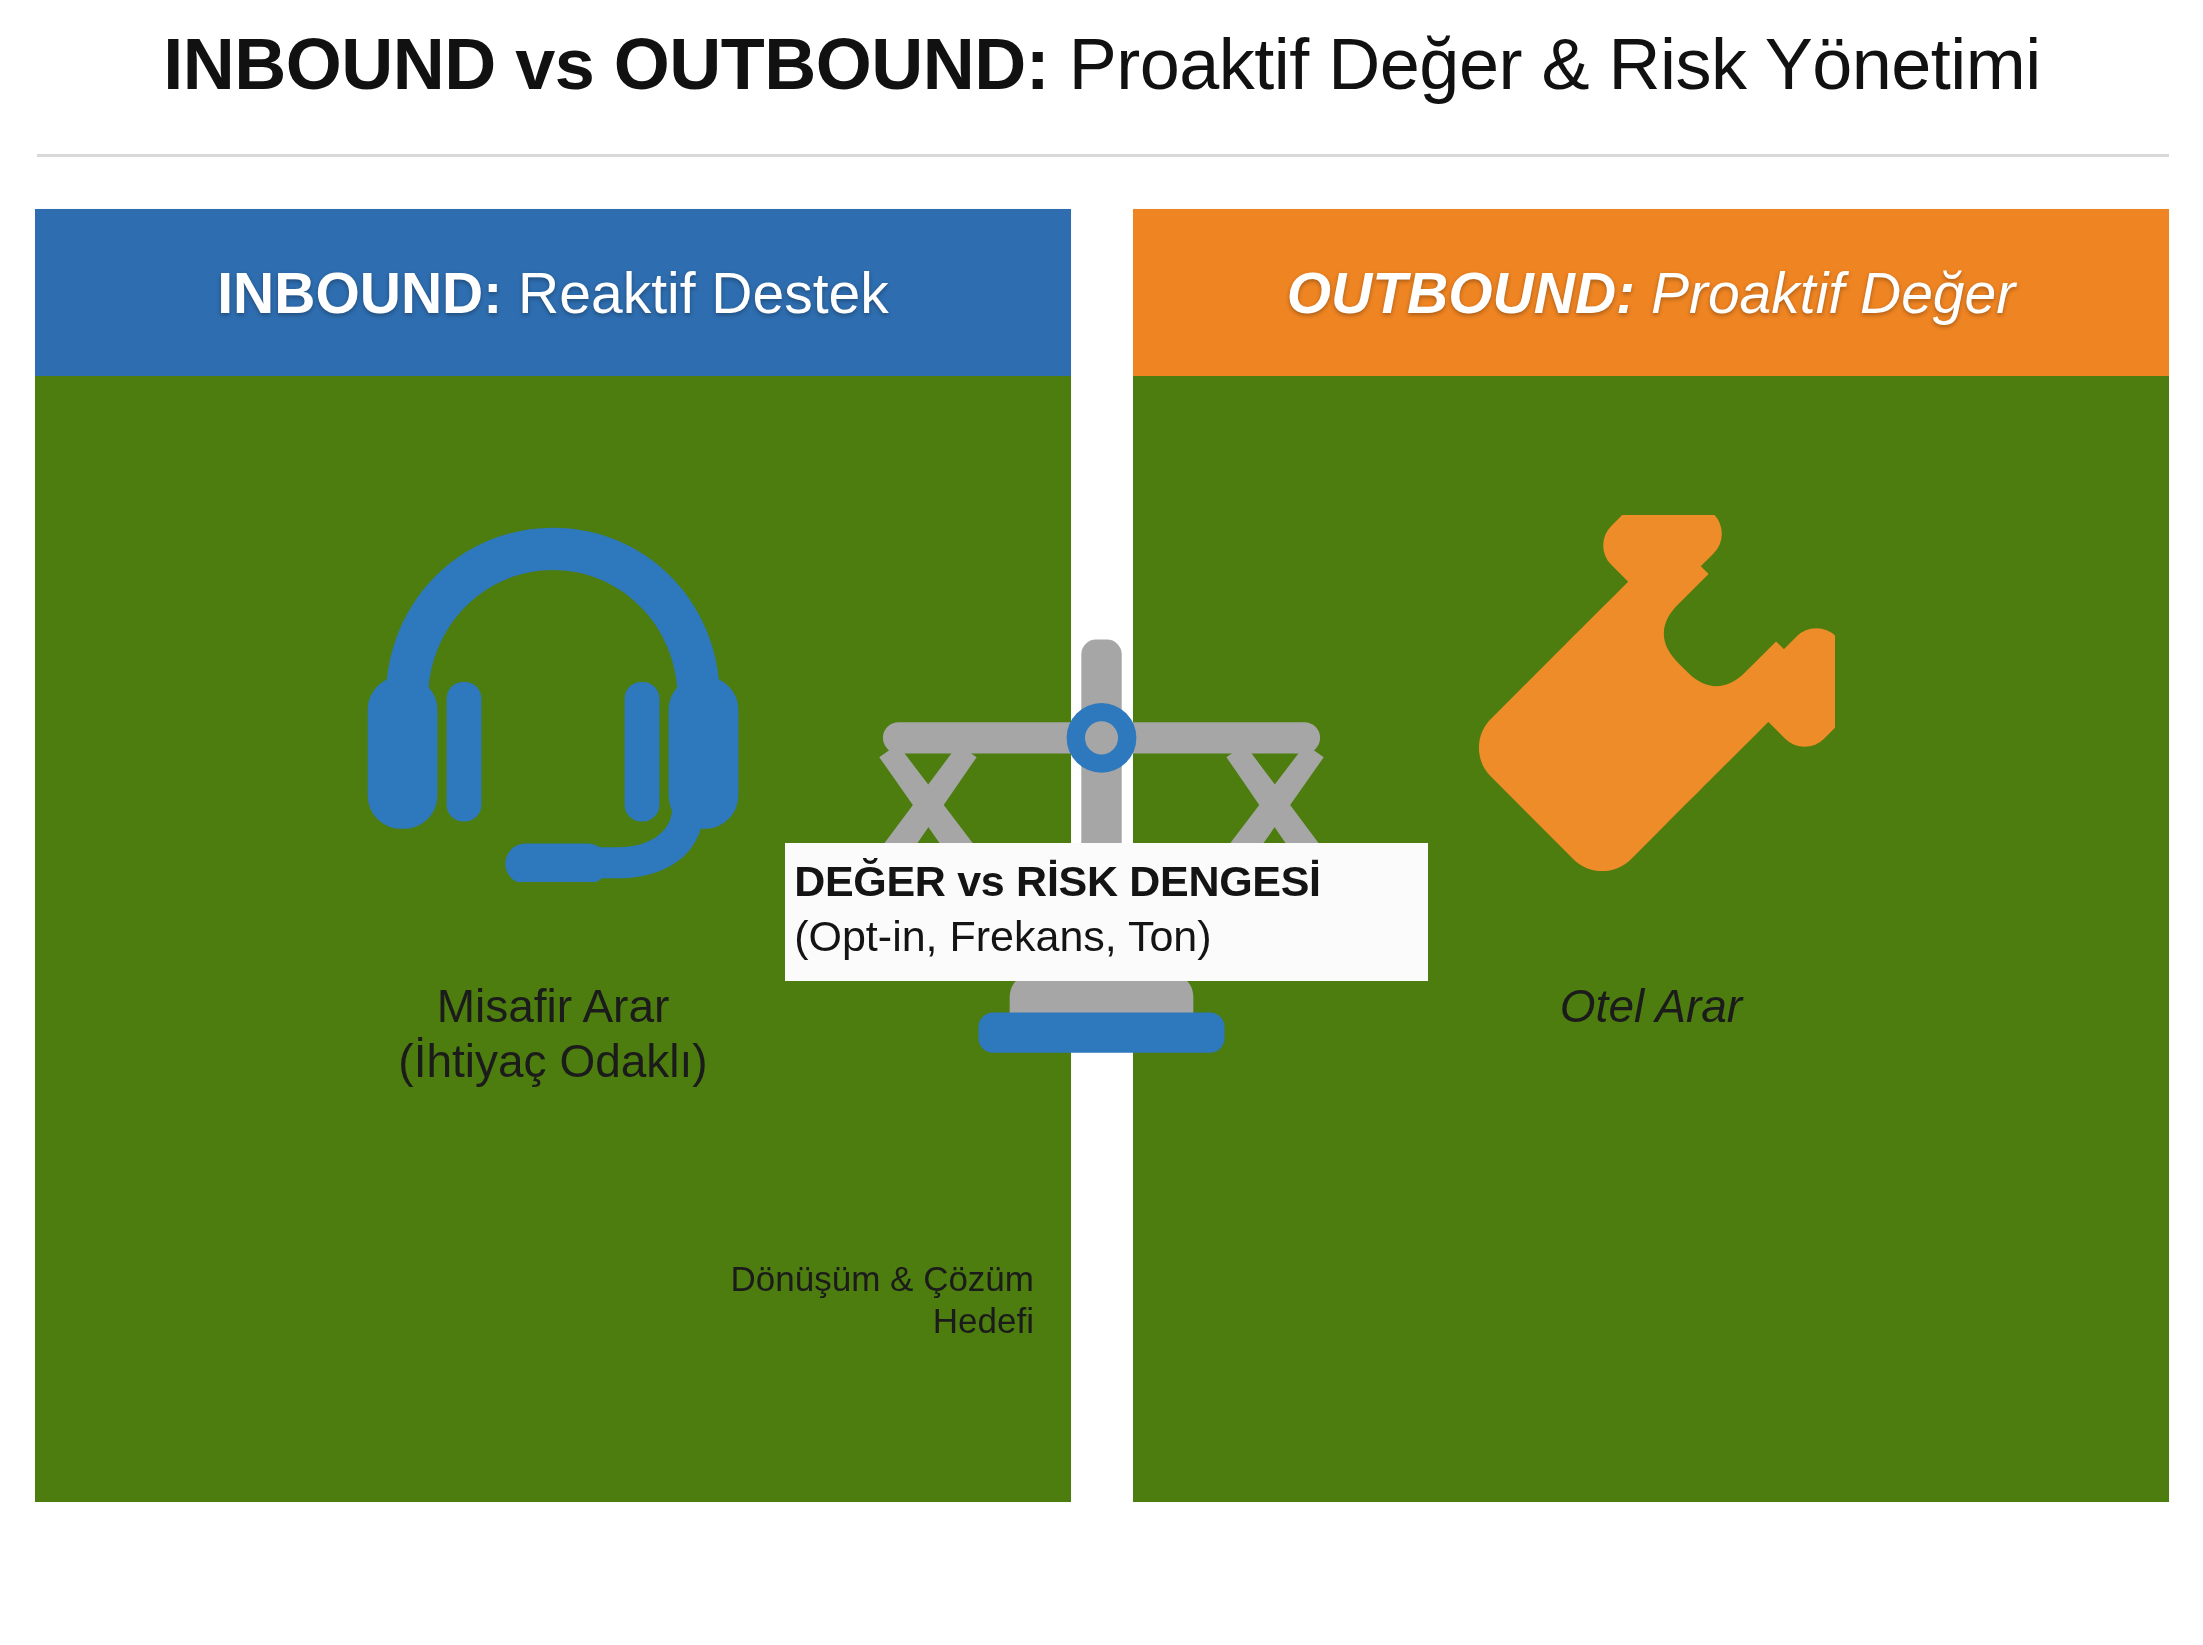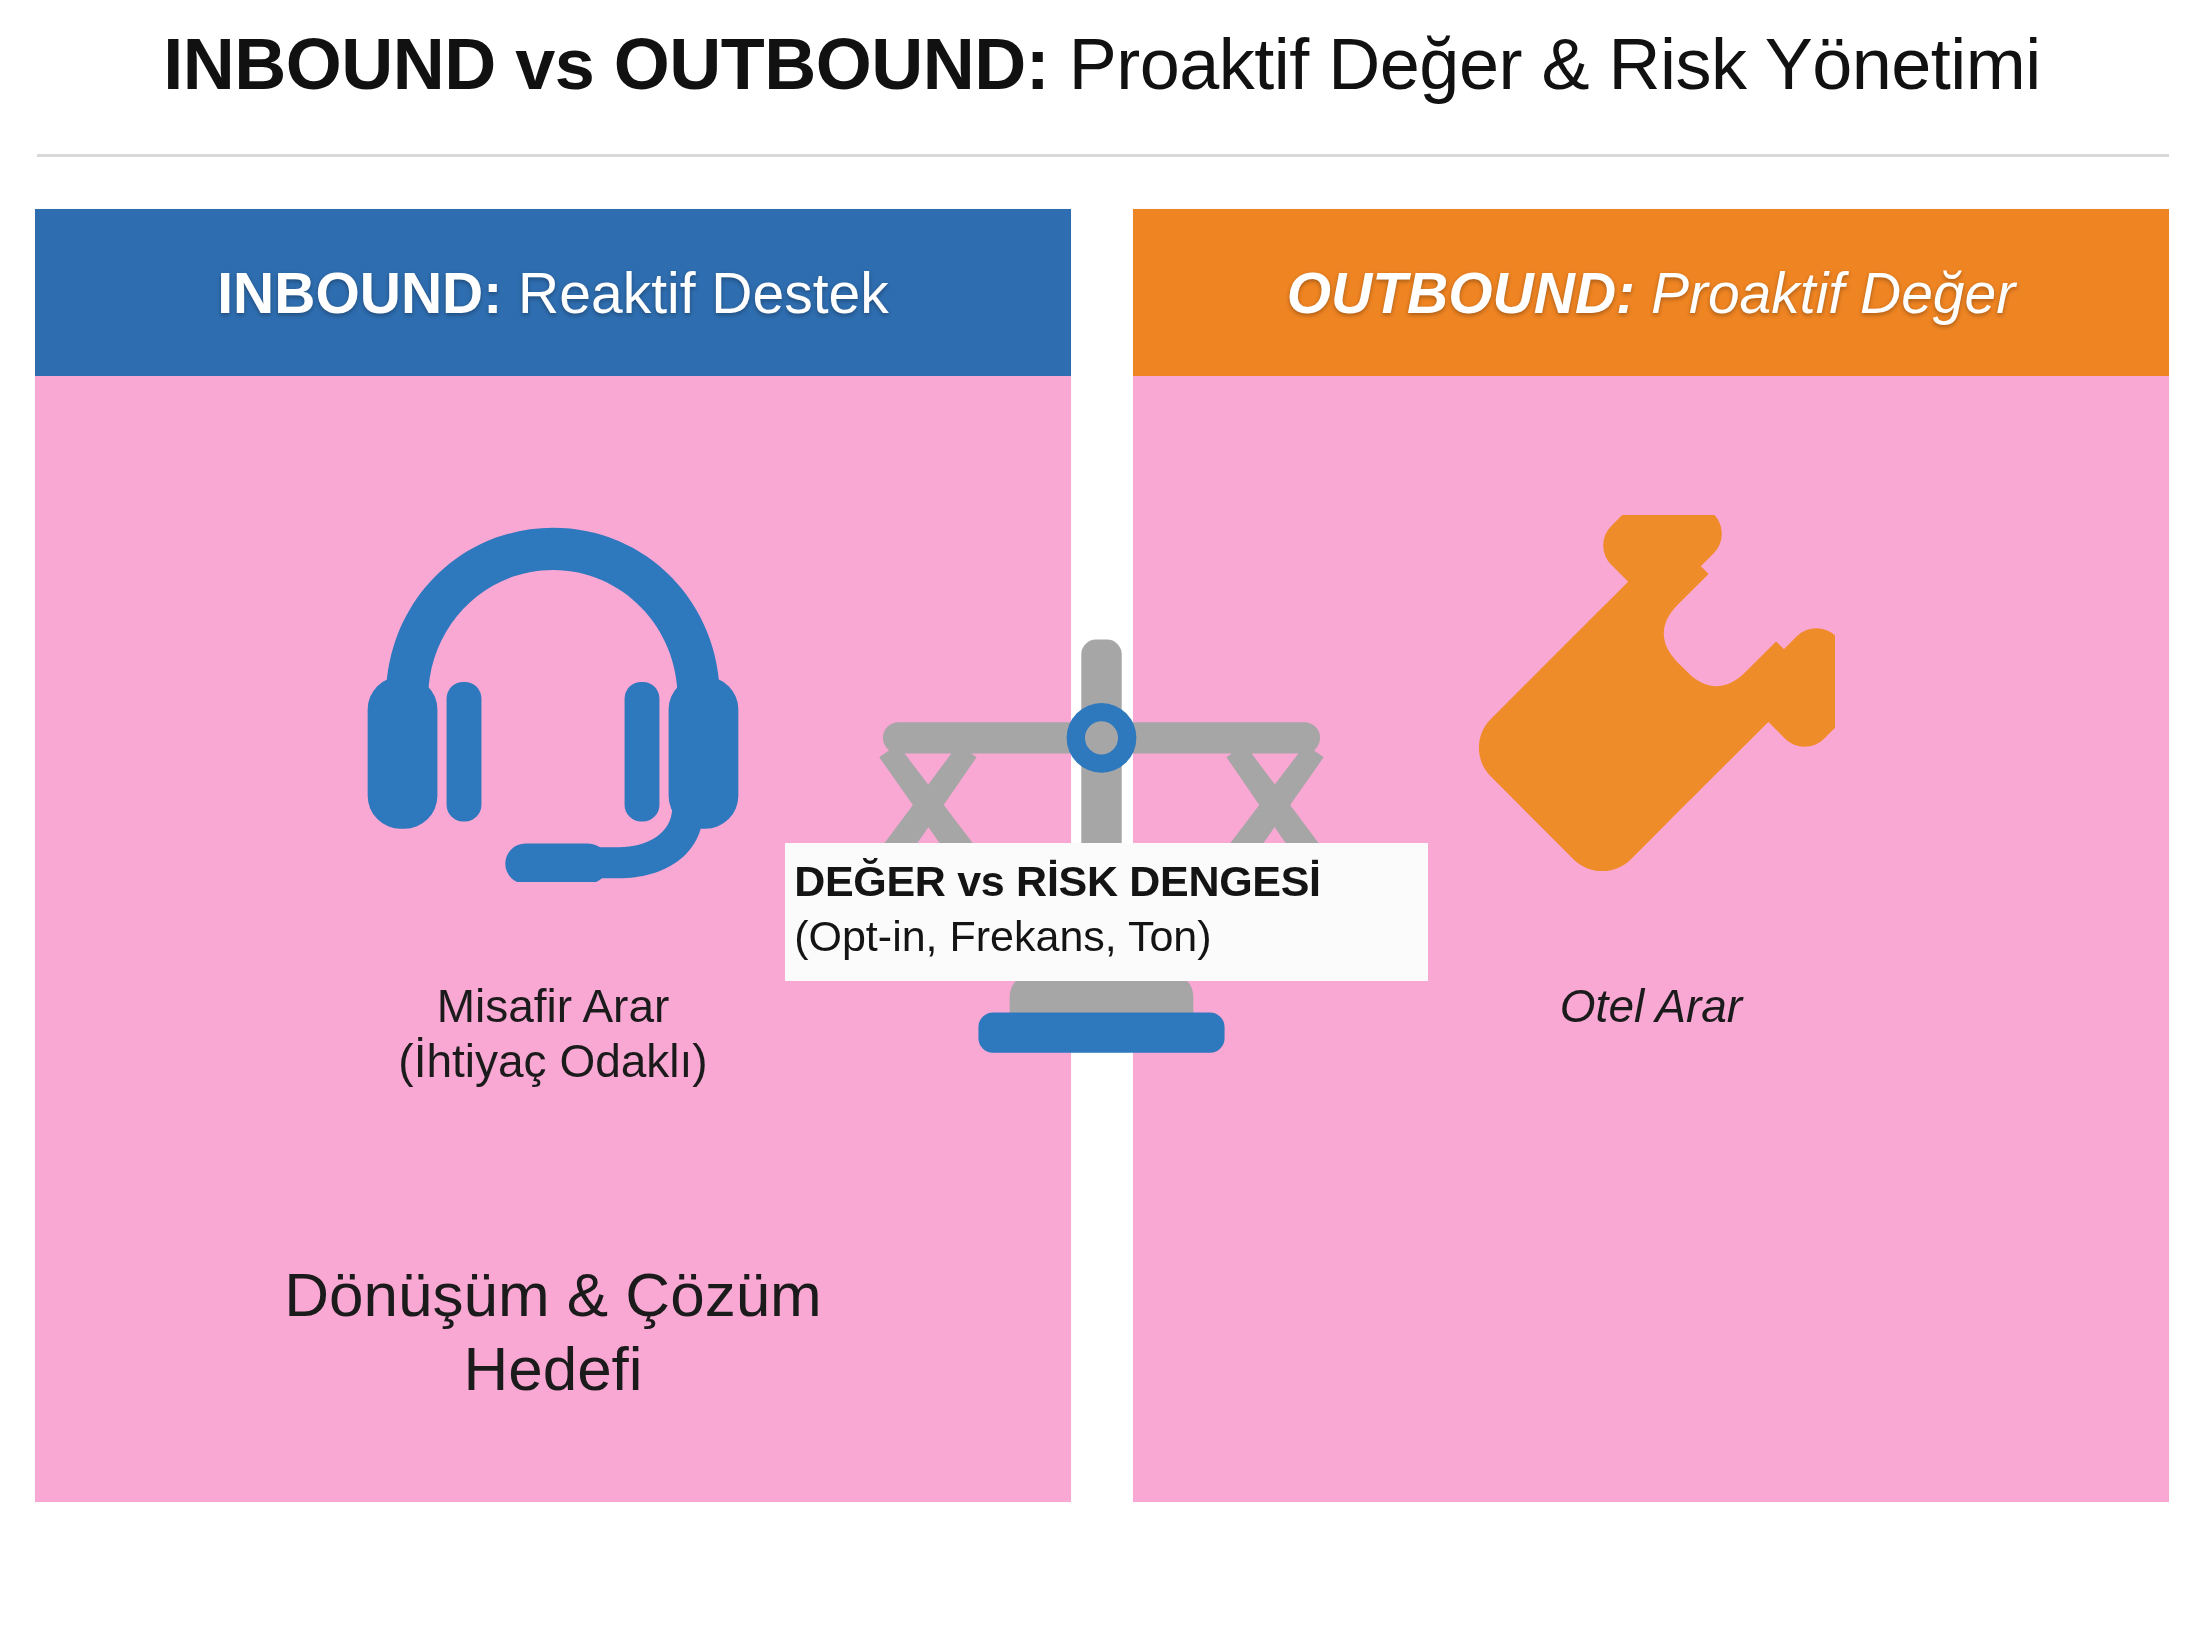--- a/index.html
+++ b/index.html
@@ -47,21 +47,21 @@
     height: 2.8px;
     background: #d9d9d9;
   }
 
   
   .panel {
     position: absolute;
     top: 209px;
     width: 1036px;
     height: 1293px;
-    background: #f9a8d4;
+    background: #4d7c0f;
     box-shadow: 0 0 0 0.9px rgba(0,0,0,0.02);
   }
   .panel.left  { left: 35px; }
   .panel.right { left: 1133px; font-style: italic; }
 
   .panel-header {
     position: absolute;
     left: 0;
     top: 0;
     width: 100%;
@@ -109,21 +109,22 @@
     line-height: 1.20;
     box-sizing: border-box;
     padding: 0 37px;
   }
   .caption.primary {
     top: 770px;
     font-size: 46px;
   }
   .caption.secondary {
     top: 1049px;
-    font-size: 62px;
+    font-size: 35px;
+    text-align: right;
   }
   .caption .line { display: block; white-space: nowrap; }
 
   
   .scale {
     position: absolute;
     left: 826px;
     top: 634px;
     width: 551px;
     height: 441px;

